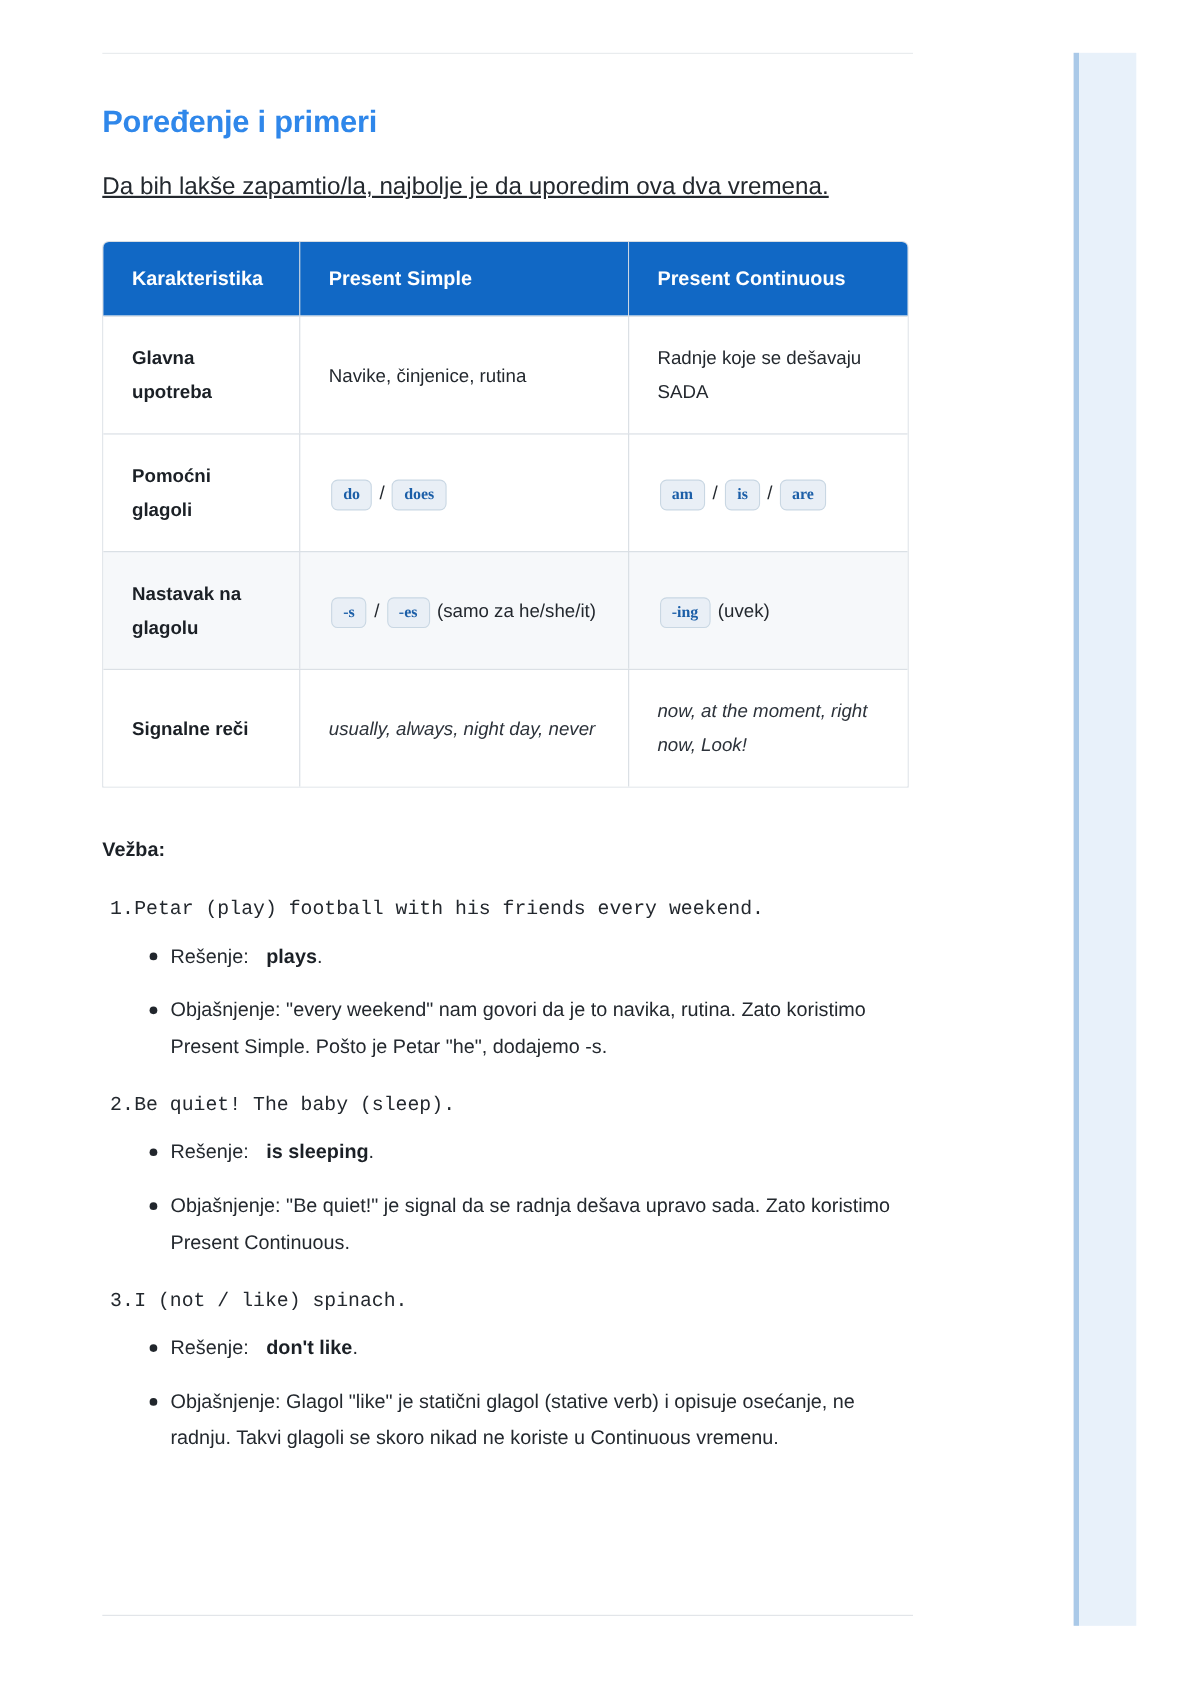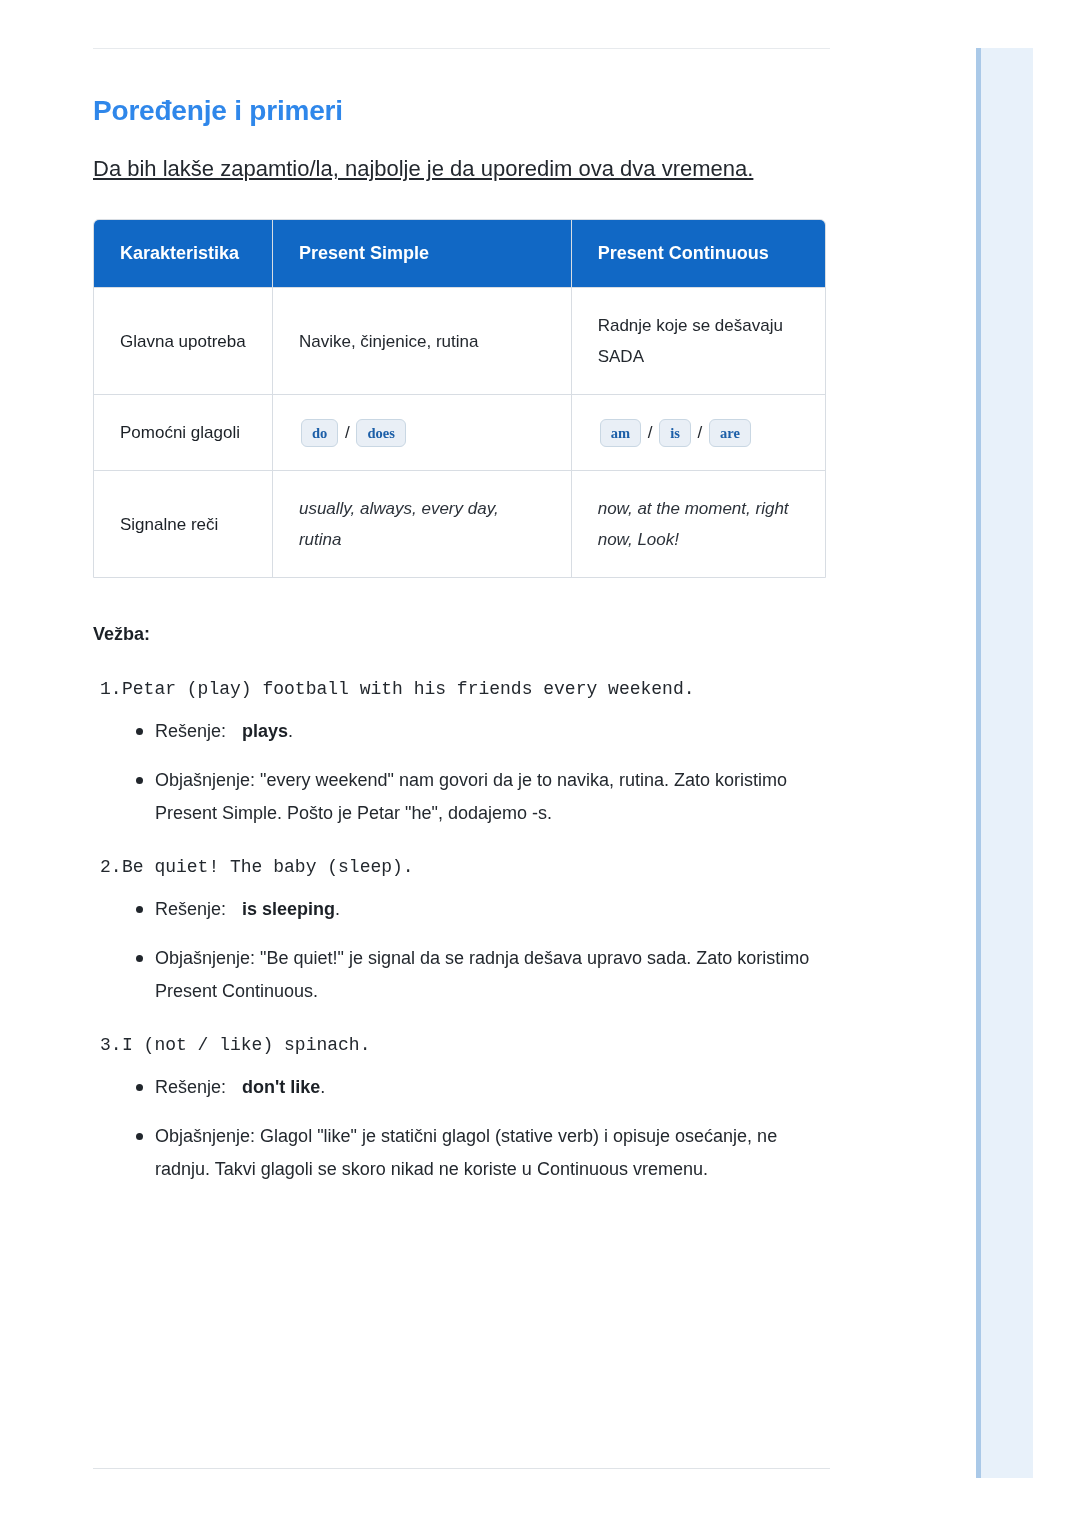--- a/index.html
+++ b/index.html
@@ -87,21 +87,21 @@
   .cmp-table td:not(:first-child) { border-left: 1px solid var(--border); }
   .cmp-table tbody td { border-top: 1px solid var(--border); }
   .cmp-table td {
     font-size: 17px; line-height: 31px;
     padding: 22px 26px;
     vertical-align: middle;
     color: var(--text-main);
     background: #ffffff;
   }
   .cmp-table tr.striped td { background: var(--row-stripe); }
-  .cmp-table td.label { font-weight: 400; color: var(--text-strong); }
+  .cmp-table td.label { font-weight: 700; color: var(--text-strong); }
   .cmp-table em { font-style: italic; color: #2c323a; }
   .code-badge {
     display: inline-block;
     font-family: Liberation Serif, serif;
     font-size: 14.5px; font-weight: 700;
     color: var(--badge-text);
     background: var(--badge-bg);
     border: 1px solid var(--badge-border);
     border-radius: 6px;
     padding: 3px 10px;
@@ -172,23 +172,28 @@
         <tr>
           <td class="label">Glavna upotreba</td>
           <td><span>Navike, činjenice, rutina</span></td>
           <td><span>Radnje koje se dešavaju SADA</span></td>
         </tr>
         <tr>
           <td class="label">Pomoćni glagoli</td>
           <td><span class="code-badge">do</span><span> / </span><span class="code-badge">does</span></td>
           <td><span class="code-badge">am</span><span> / </span><span class="code-badge">is</span><span> / </span><span class="code-badge">are</span></td>
         </tr>
+        <tr class="striped">
+          <td class="label">Nastavak na glagolu</td>
+          <td><span class="code-badge">-s</span><span> / </span><span class="code-badge">-es</span><span> (samo za he/she/it)</span></td>
+          <td><span class="code-badge">-ing</span><span> (uvek)</span></td>
+        </tr>
         <tr>
           <td class="label">Signalne reči</td>
-          <td><em>usually, always, every day, rutina</em></td>
+          <td><em>usually, always, night day, never</em></td>
           <td><em>now, at the moment, right now, Look!</em></td>
         </tr>
       </tbody>
   </table>
 
   <h2 class="exercise-heading">Vežba:</h2>
   <ol class="exercise-list" id="exercise-list">
       <li class="ex-item">
         <div class="q"><span class="num">1.</span><span>Petar (play) football with his friends every weekend.</span></div>
         <ul class="bullets">

